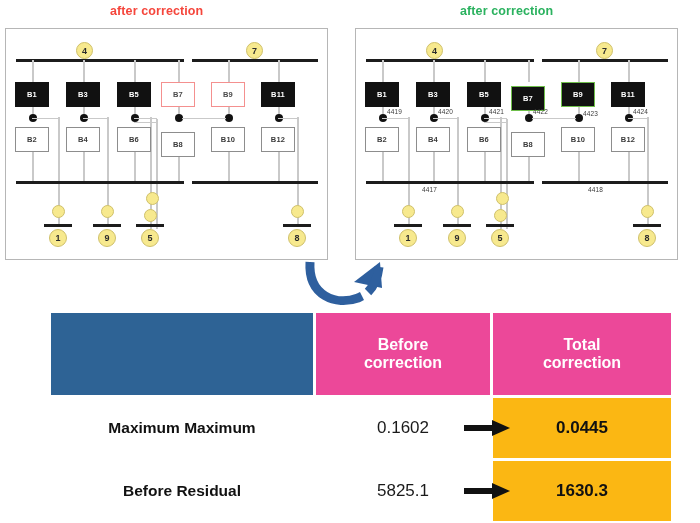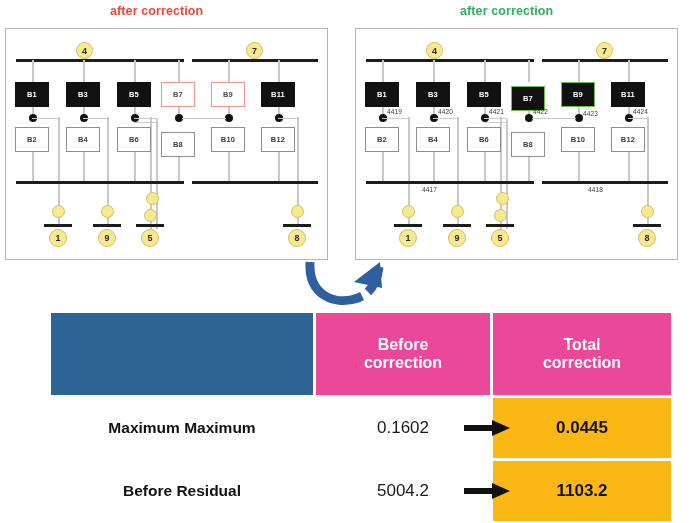--- a/index.html
+++ b/index.html
@@ -347,23 +347,23 @@
         <svg class="arrow-cell" viewBox="0 0 46 16">
           <rect x="0" y="5" width="30" height="6" fill="#111111"></rect>
           <polygon points="28,0 46,8 28,16" fill="#111111"></polygon>
         </svg>
       </td>
       <td class="val-after">0.0445</td>
     </tr>
     <tr class="body-row">
       <td class="rowlabel">Before Residual</td>
       <td class="val-before">
-        <span>5004.2</span>
+        <span>5825.1</span>
         <svg class="arrow-cell" viewBox="0 0 46 16">
           <rect x="0" y="5" width="30" height="6" fill="#111111"></rect>
           <polygon points="28,0 46,8 28,16" fill="#111111"></polygon>
         </svg>
       </td>
-      <td class="val-after">1103.2</td>
+      <td class="val-after">1630.3</td>
     </tr>
   </tbody>
     </table>
 </div>
 
 </body></html>

